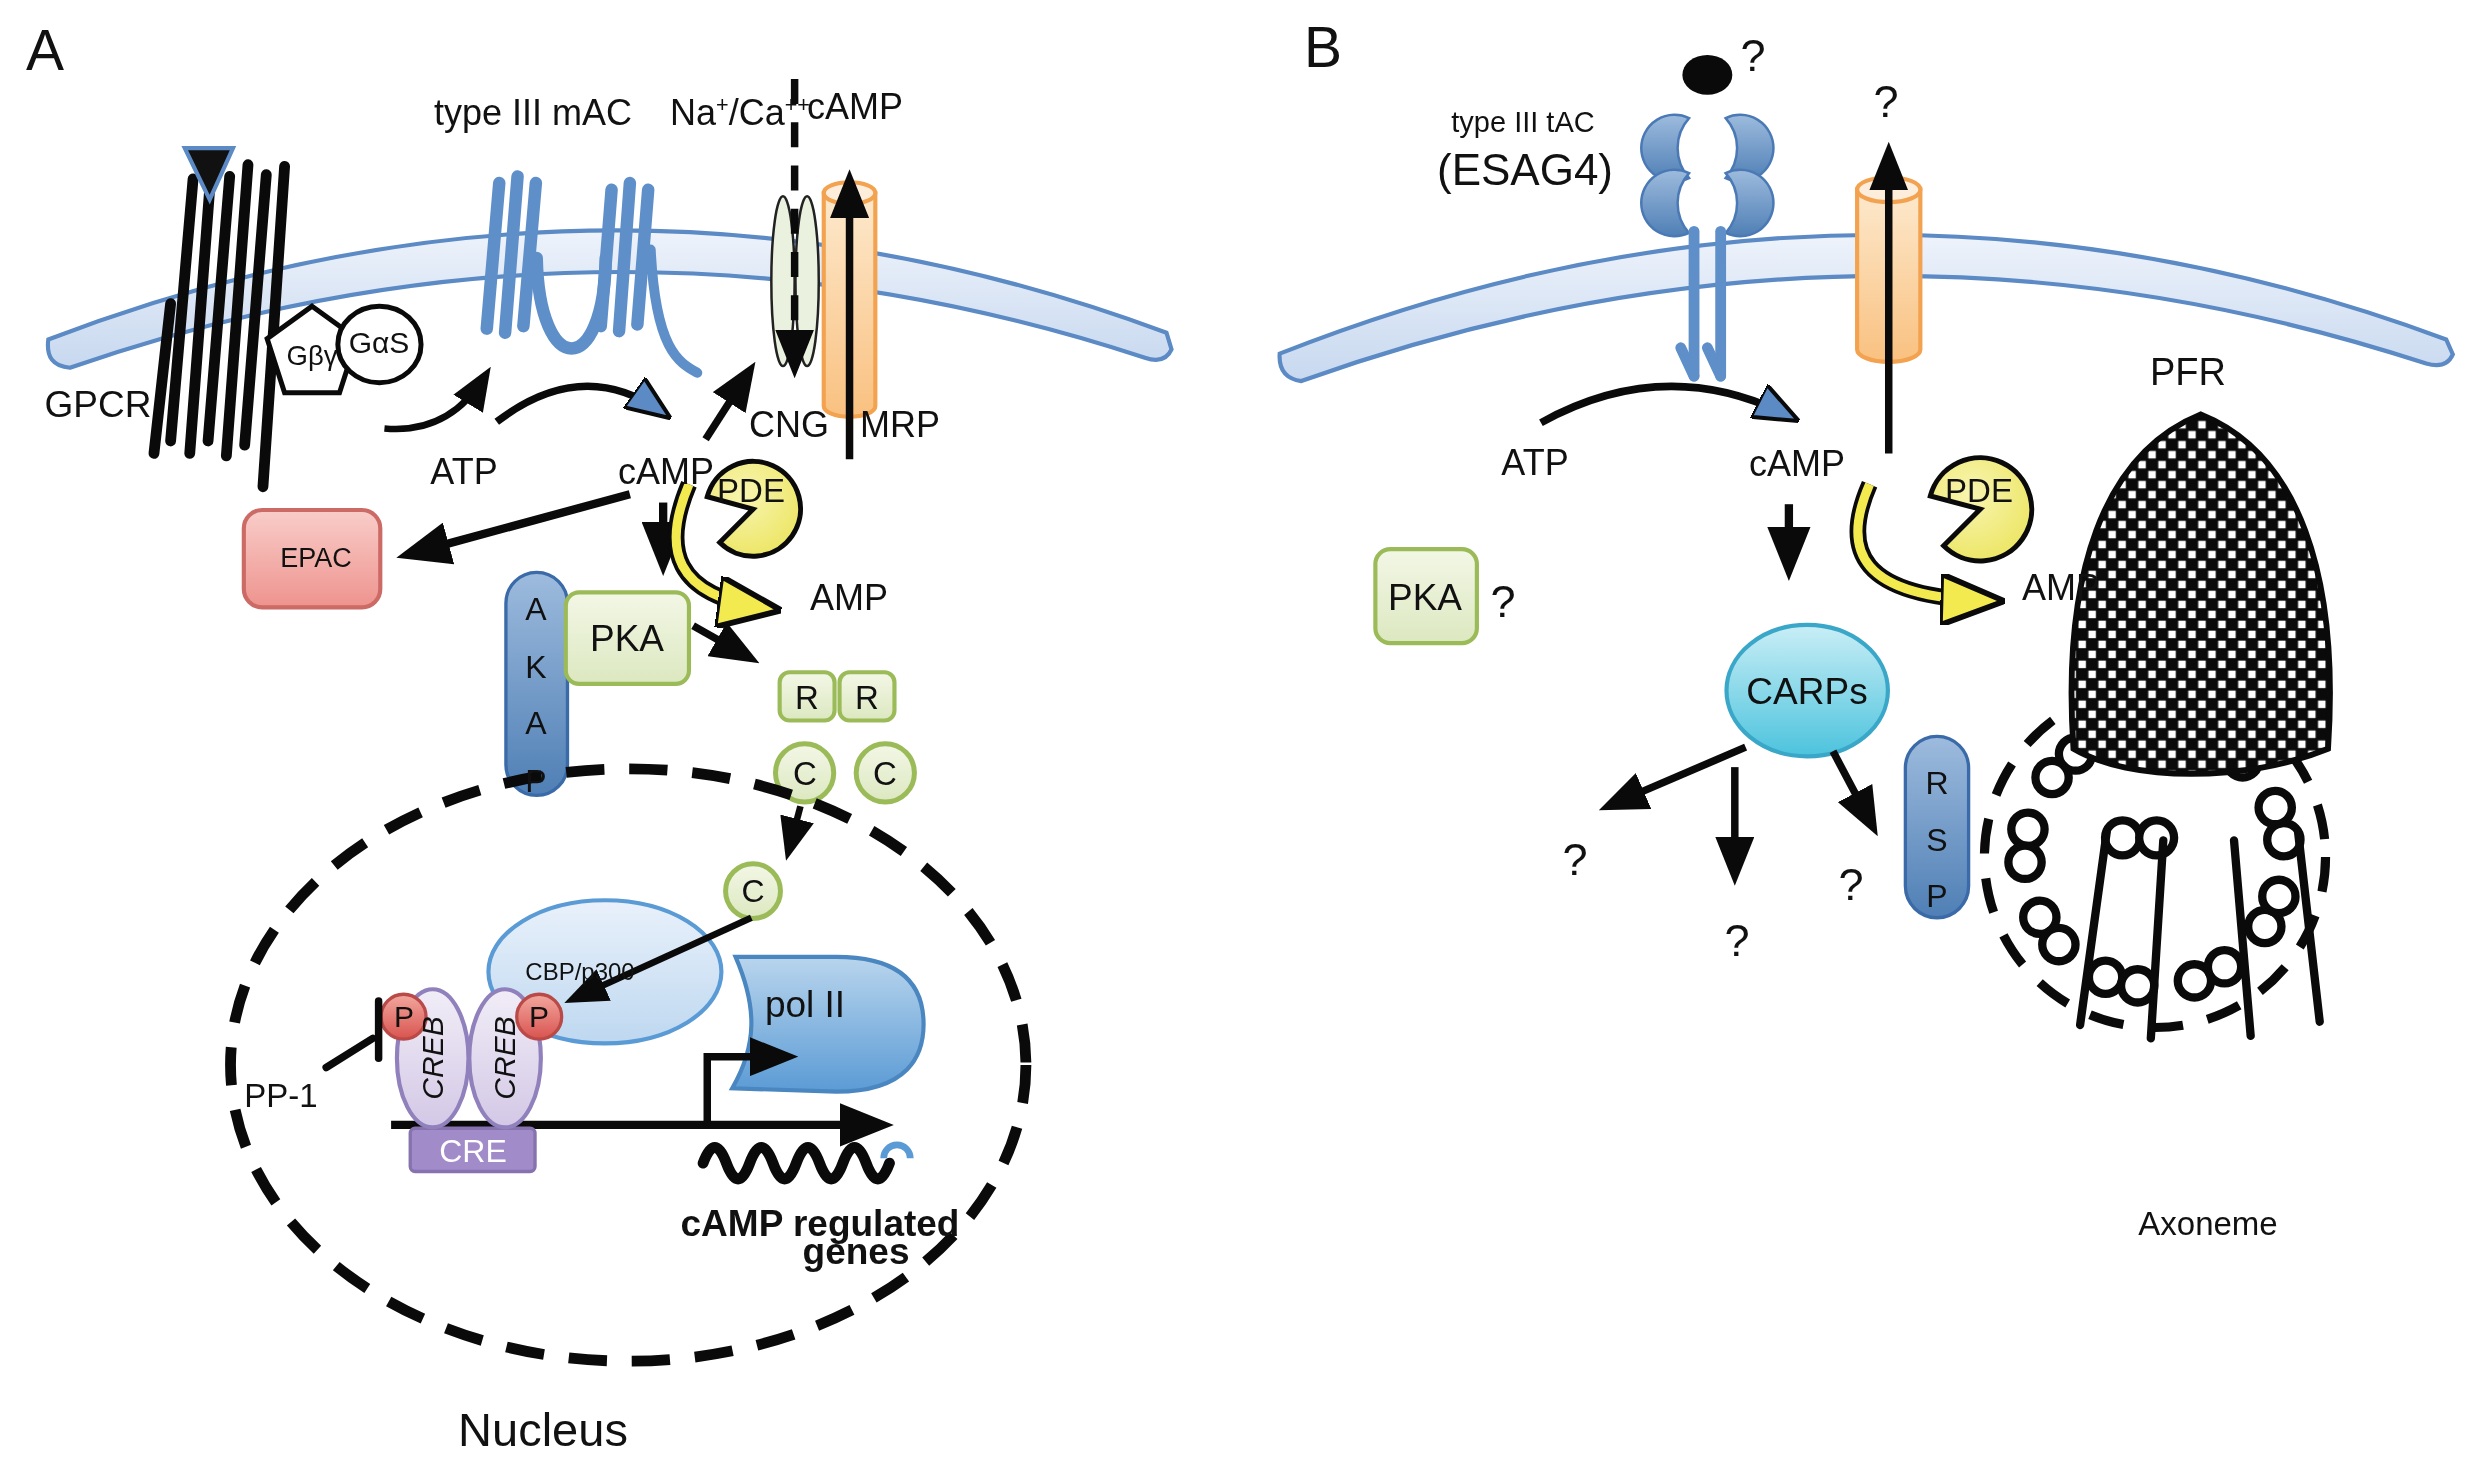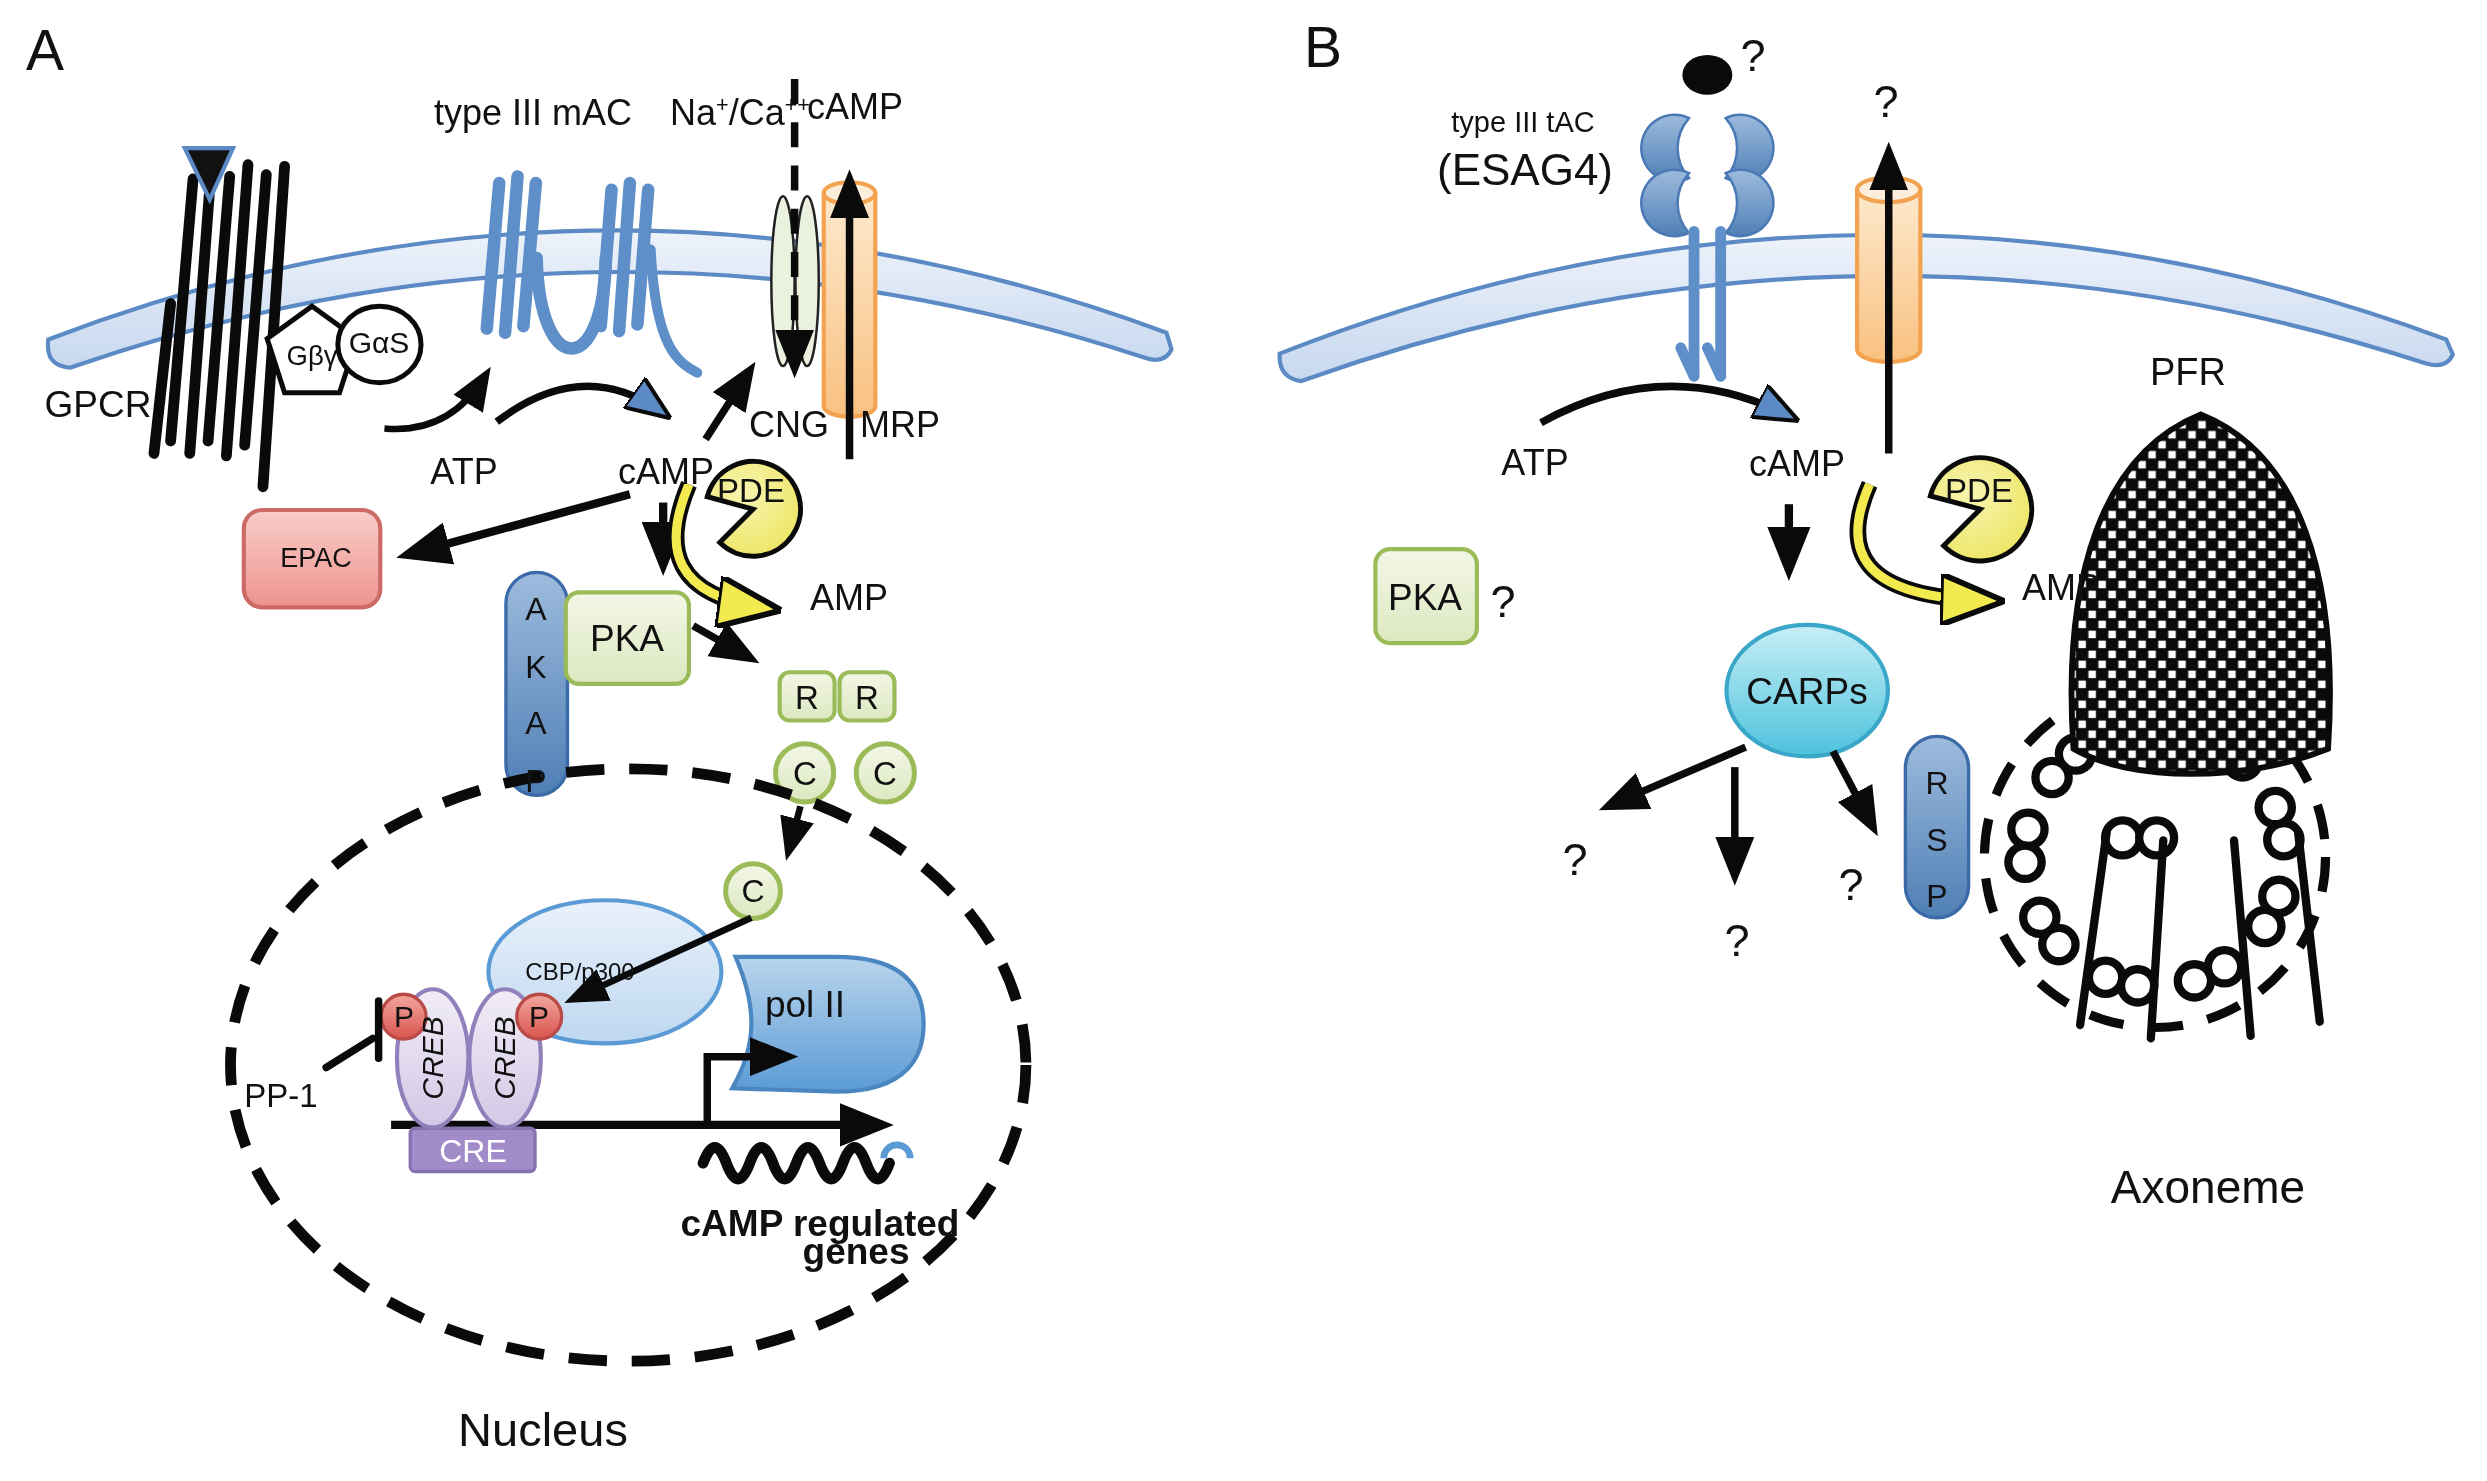--- a/index.html
+++ b/index.html
@@ -292,16 +292,16 @@
 <div class="lbl" style="left:1979px;top:490px;font-size:33px;">PDE</div>
 <div class="lbl" style="left:2061px;top:588px;font-size:36px;">AMP</div>
 <div class="lbl" style="left:1807px;top:691px;font-size:37px;">CARPs</div>
 <div class="lbl" style="left:1575px;top:859px;font-size:45px;">?</div>
 <div class="lbl" style="left:1737px;top:940px;font-size:45px;">?</div>
 <div class="lbl" style="left:1851px;top:884px;font-size:45px;">?</div>
 <div class="lbl" style="left:1937px;top:783px;font-size:32px;">R</div>
 <div class="lbl" style="left:1937px;top:840px;font-size:32px;">S</div>
 <div class="lbl" style="left:1937px;top:896px;font-size:32px;">P</div>
 <div class="lbl" style="left:2188px;top:372px;font-size:38px;">PFR</div>
-<div class="lbl" style="left:2208px;top:1187px;font-size:46px;">Axoneme</div>
+<div class="lbl" style="left:2208px;top:1223px;font-size:33px;">Axoneme</div>
 
 </div>
 
 
 </body></html>

